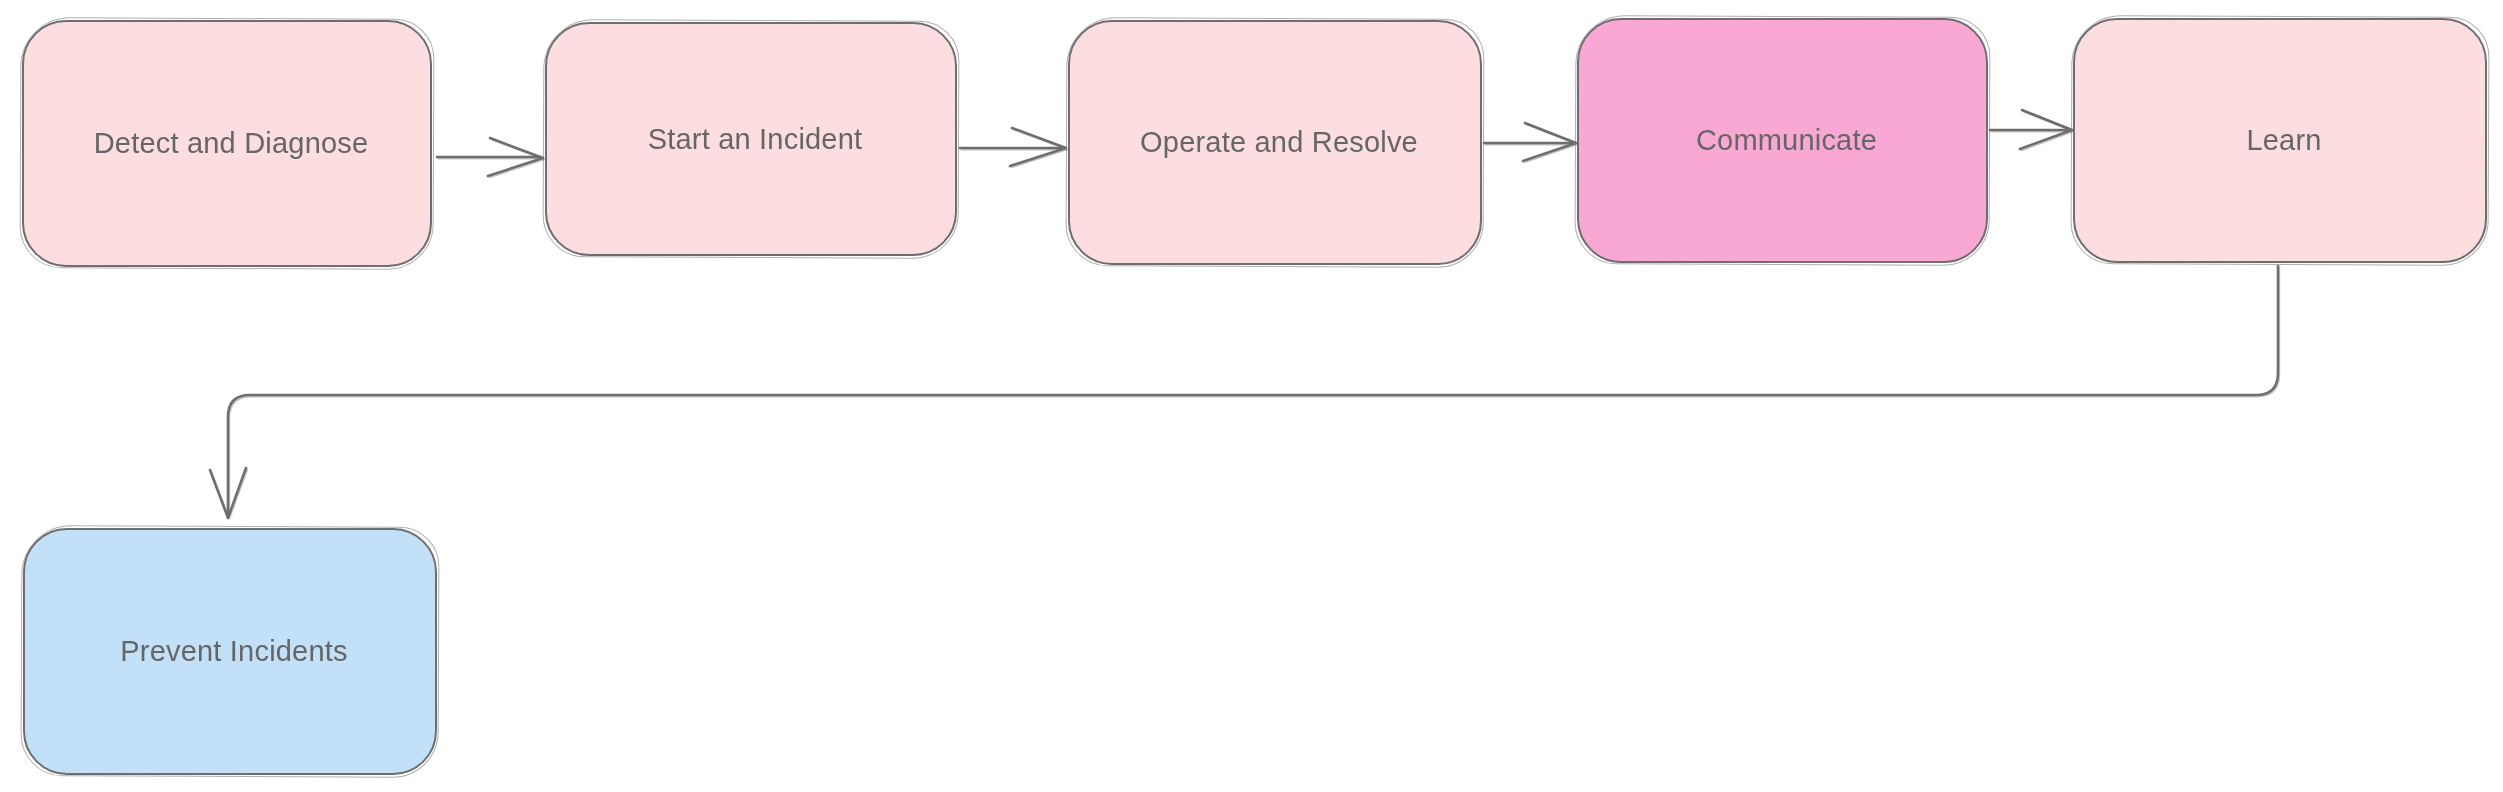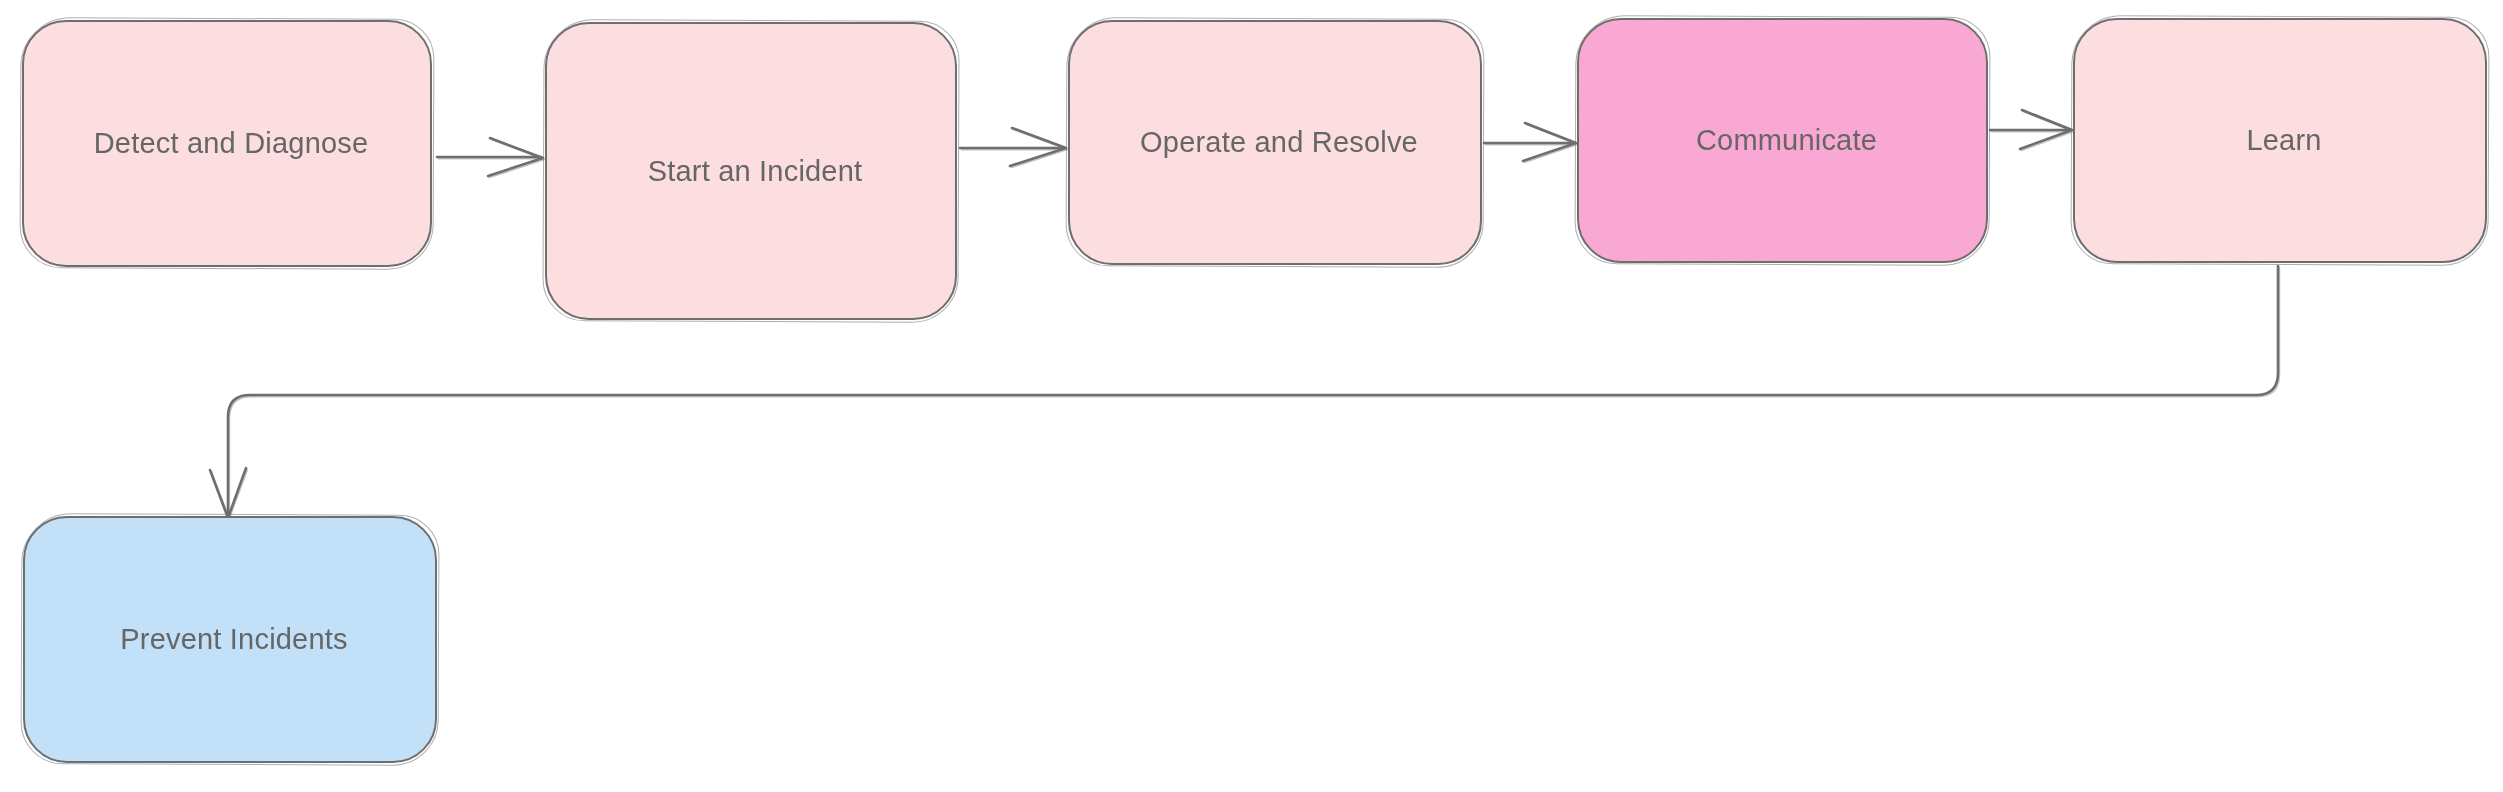--- a/index.html
+++ b/index.html
@@ -41,25 +41,25 @@
   .node::after {
     content: "";
     position: absolute;
     inset: -4px;
     border: 1.6px solid rgba(110,110,110,0.55);
     border-radius: 50px 40px 46px 42px;
     transform: rotate(0.25deg);
     pointer-events: none;
   }
   .node-detect    { left: 22px;   top: 20px;  width: 410px; height: 247px; }
-  .node-start     { left: 545px;  top: 22px;  width: 412px; height: 298px; align-items: center; }
+  .node-start     { left: 545px;  top: 22px;  width: 412px; height: 234px; align-items: center; }
   .node-operate   { left: 1068px; top: 20px;  width: 414px; height: 245px; }
   .node-communicate { left: 1577px; top: 18px; width: 411px; height: 245px; }
   .node-learn     { left: 2073px; top: 18px;  width: 414px; height: 245px; }
-  .node-prevent   { left: 23px;   top: 516px; width: 414px; height: 247px; }
+  .node-prevent   { left: 23px;   top: 528px; width: 414px; height: 247px; }
 </style>
 </head>
 <body>
 
 <div class="canvas">
 
   <svg class="edges" viewBox="0 0 2503 792" xmlns="http://www.w3.org/2000/svg" fill="none" stroke="#6e6e6e" stroke-width="2.6" stroke-linecap="round" stroke-linejoin="round">
 
     <g opacity="0.4" stroke-width="1.6" transform="translate(1.4,1.6)">
       <line x1="437" y1="157" x2="541" y2="157"></line>

